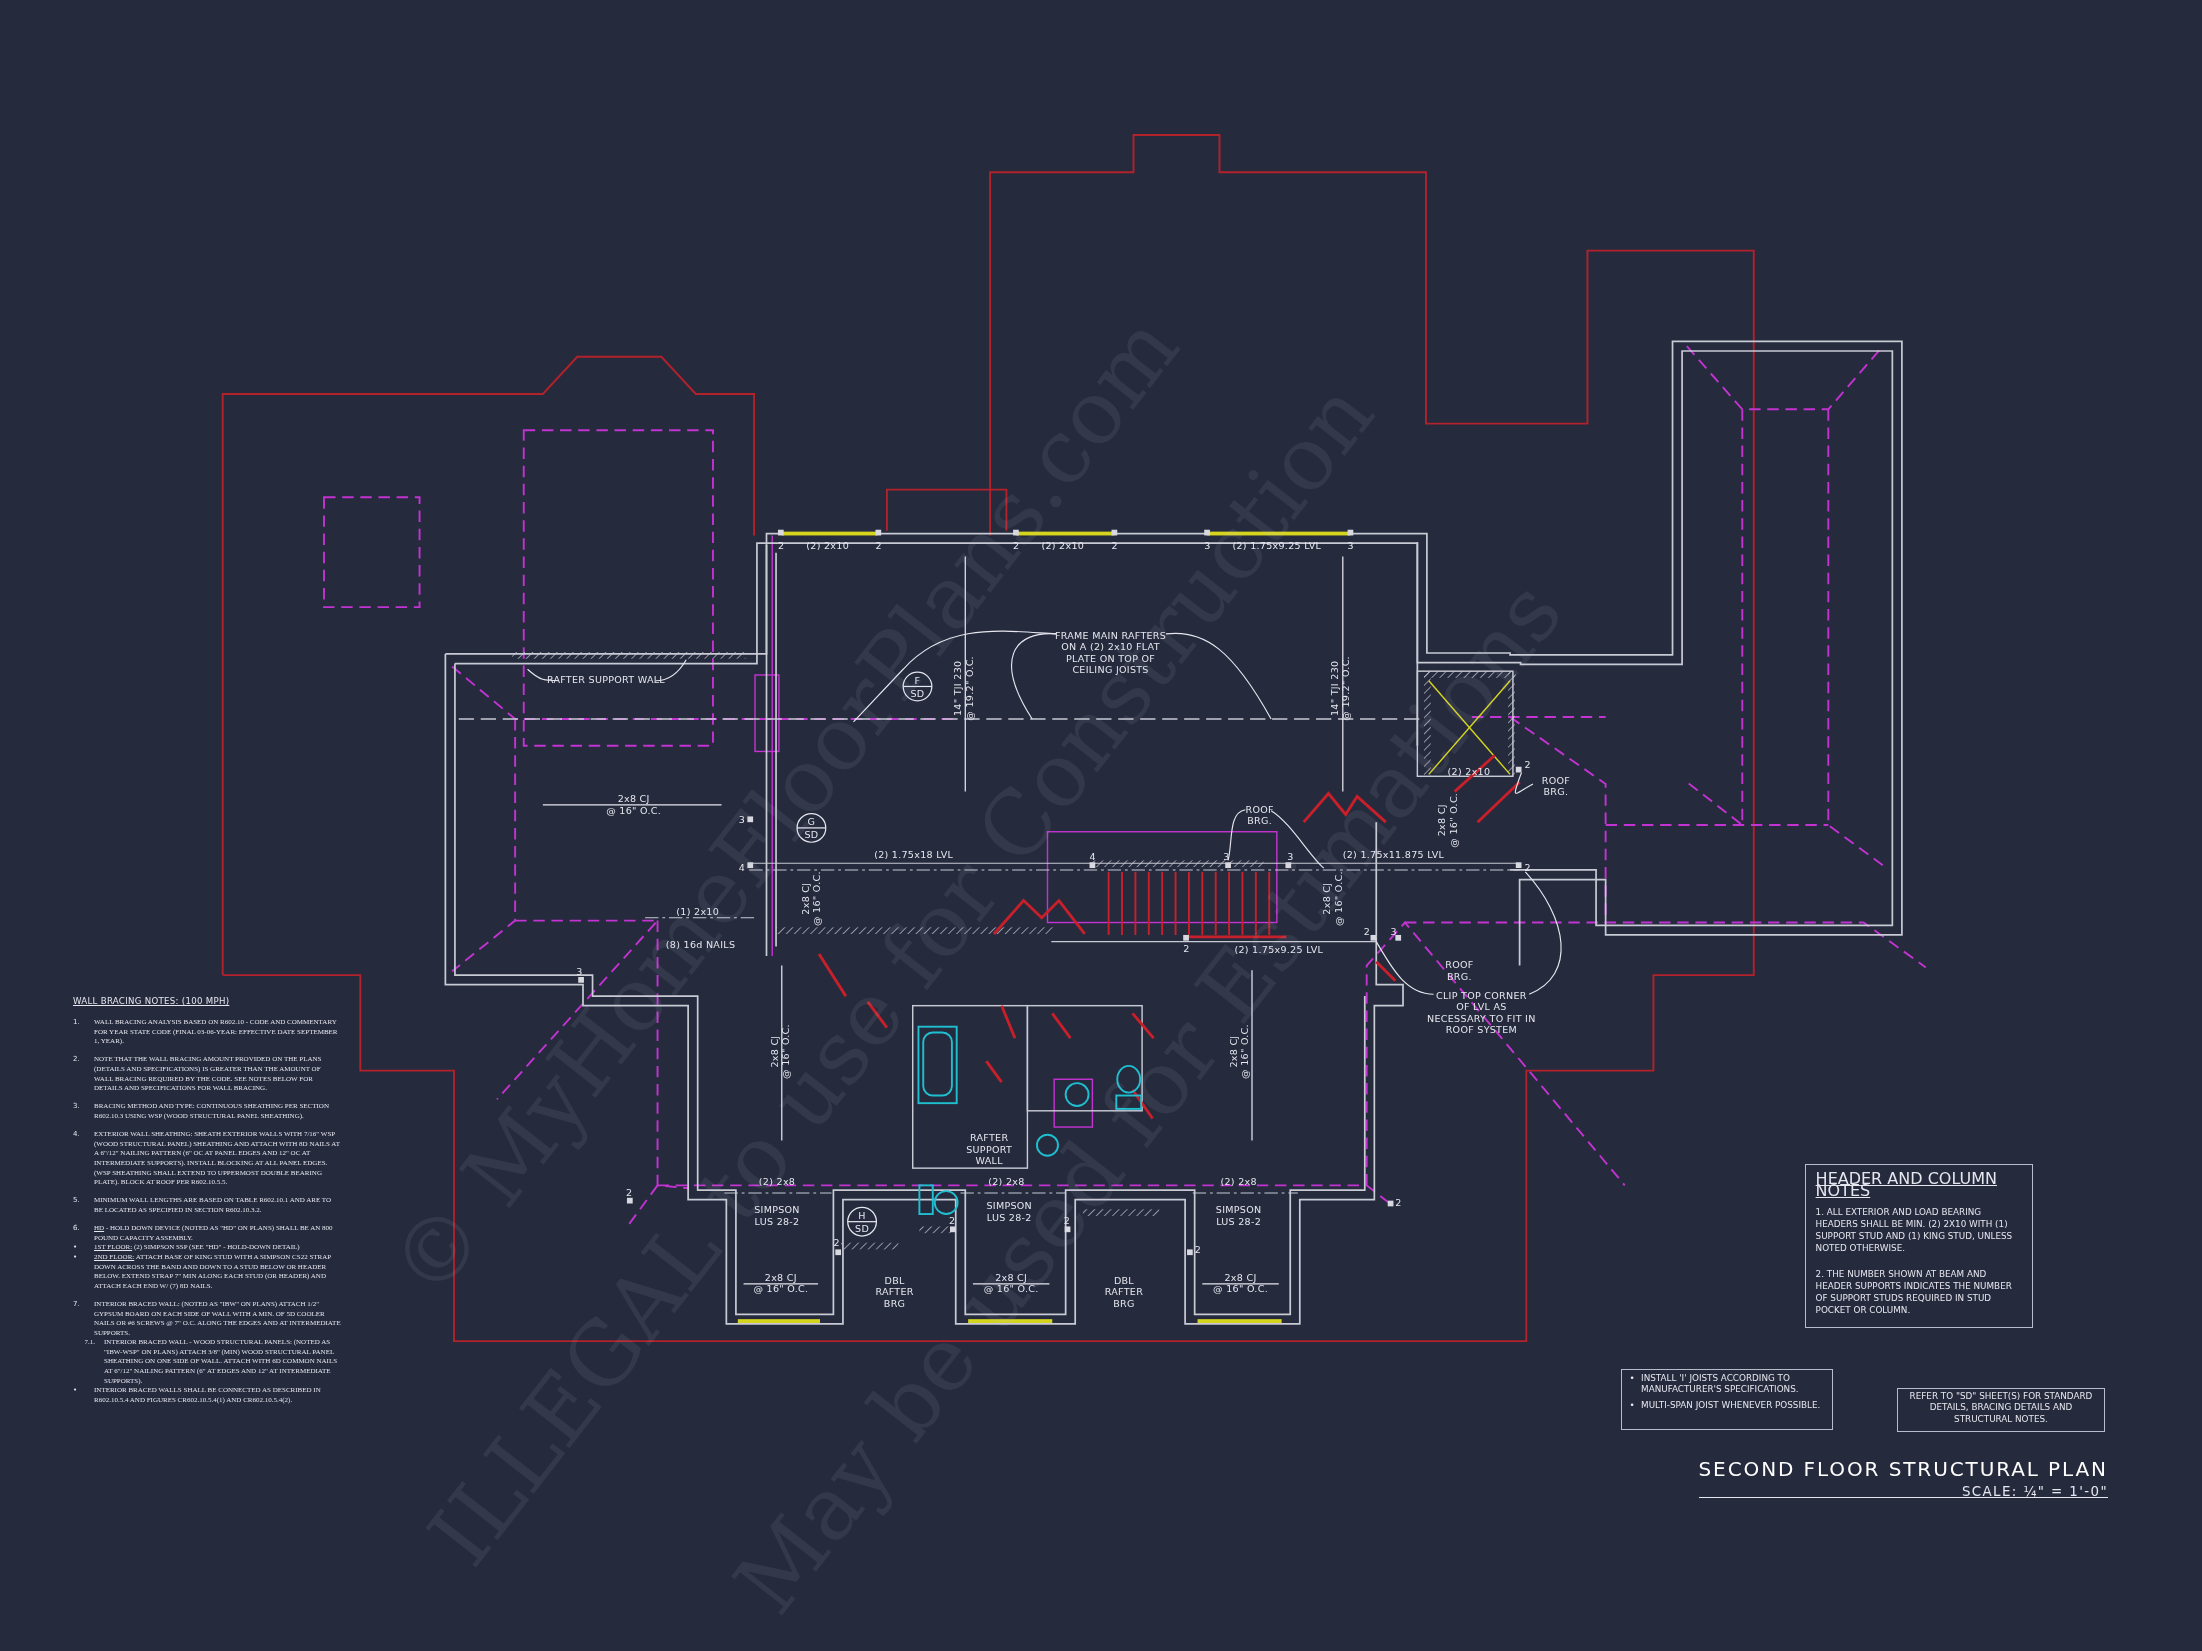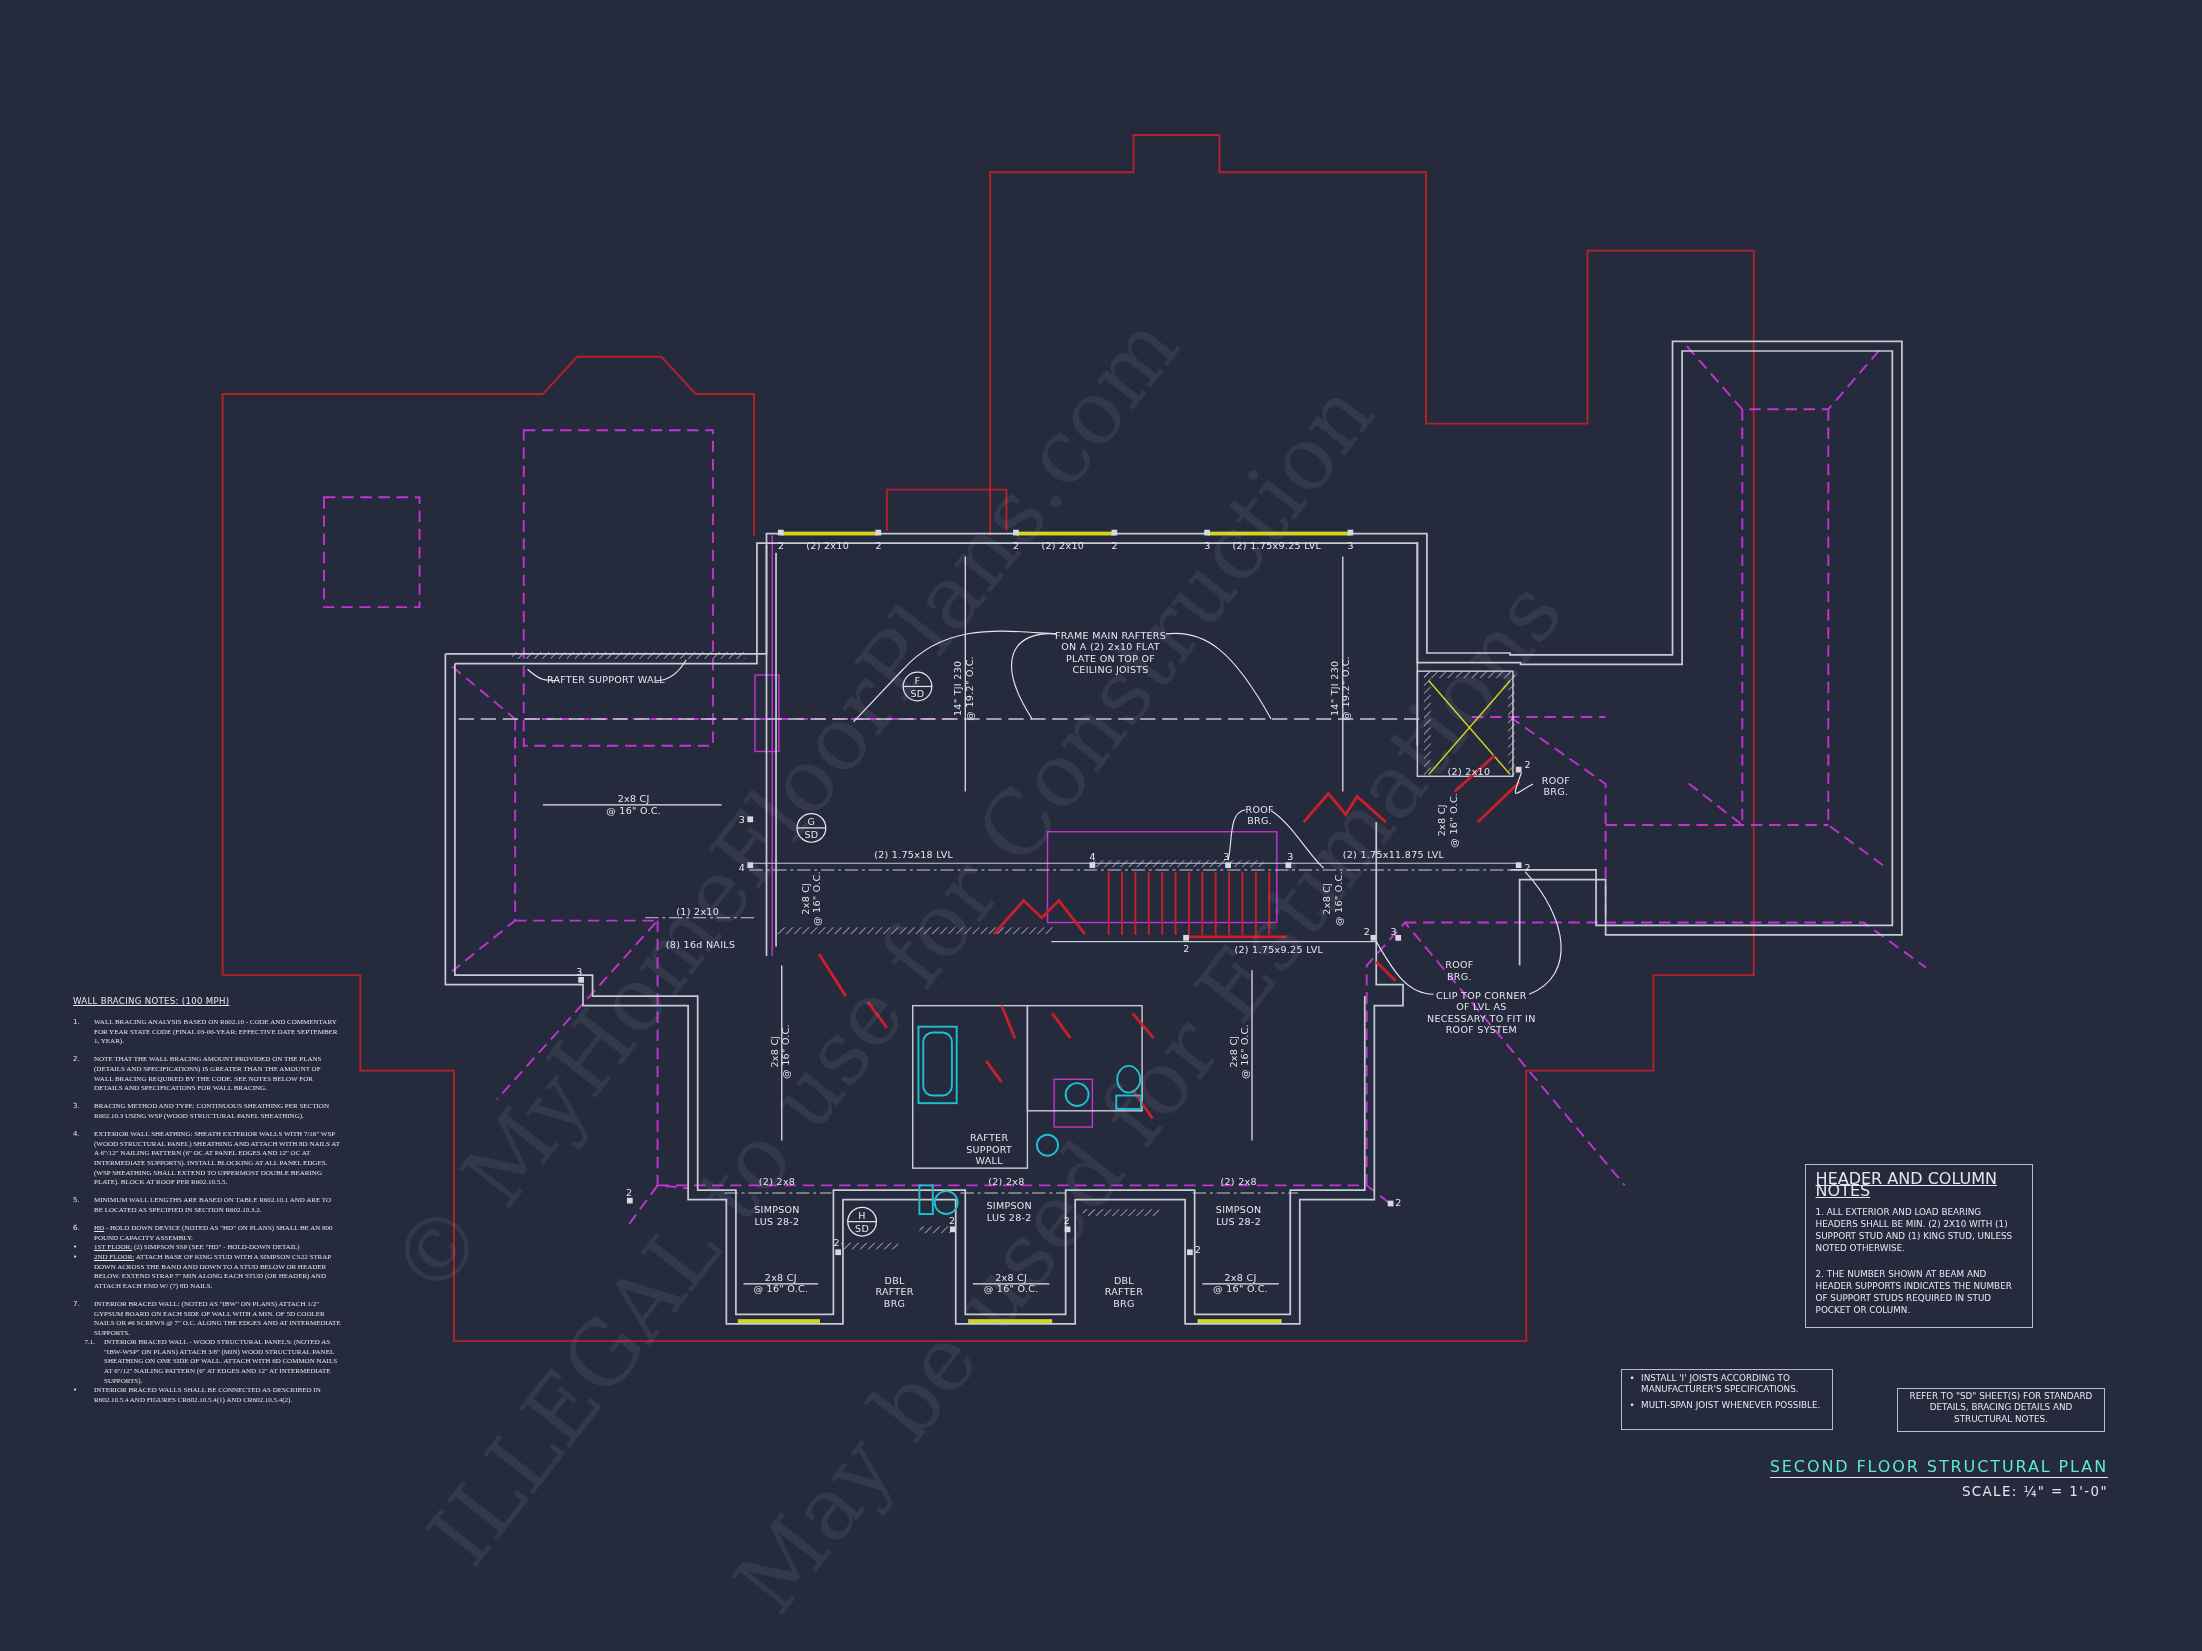--- a/index.html
+++ b/index.html
@@ -15,21 +15,21 @@
   .wall-notes .num.sub{width:31px;flex:0 0 31px;padding-left:11.5px;box-sizing:border-box;font-family:Liberation Serif, serif;}
   .wall-notes .txt{flex:1;font-family:Liberation Serif, serif;}
   .u{text-decoration:underline;}
   .hc-box{left:1805px;top:1164px;width:228px;height:164px;border:1.9px solid #b8bccb;box-sizing:border-box;padding:7.6px 9.6px;font-size:8.8px;line-height:12px;}
   .hc-box .title{text-decoration:underline;font-size:16px;margin-bottom:9.6px;}
   .hc-box p{margin:0 0 13.4px 0;}
   .ij-box{left:1621px;top:1369px;width:212px;height:61px;border:1.9px solid #b8bccb;box-sizing:border-box;padding:2.9px 7.6px;font-size:8.8px;line-height:11.5px;}
   .ij-box .li{display:flex;margin-bottom:3.8px;}
   .ij-box .b{width:11.5px;flex:0 0 11.5px;}
   .ref-box{left:1897px;top:1388px;width:208px;height:44px;border:1.9px solid #b8bccb;box-sizing:border-box;padding:1.9px 3.8px;font-size:8.8px;line-height:11.5px;text-align:center;}
-  .sheet-title{position:absolute;right:94px;top:1457px;color:#5eead4;font-size:16px;letter-spacing:1.9px;border-bottom:1.4px solid #e6e6ee;padding-bottom:1px;font-family:"DejaVu Sans",sans-serif;}
+  .sheet-title{position:absolute;right:94px;top:1457px;color:#ffffff;font-size:20px;letter-spacing:1.9px;border-bottom:1.4px solid #e6e6ee;padding-bottom:16px;font-family:"DejaVu Sans",sans-serif;}
   .sheet-scale{position:absolute;right:94px;top:1484px;color:#e6e6ee;font-size:13.4px;letter-spacing:1.4px;font-family:"DejaVu Sans",sans-serif;}
   .wm{position:absolute;font-family:"DejaVu Serif",serif;color:rgba(200,205,225,0.09);white-space:nowrap;transform-origin:left center;pointer-events:none;}
 </style>
 </head>
 <body>
 
 <svg id="plan" viewBox="0 0 2304 1728" xmlns="http://www.w3.org/2000/svg">
   <defs>
     <pattern id="hatch" width="6" height="6" patternUnits="userSpaceOnUse" patternTransform="rotate(45)">
       <line x1="0" y1="0" x2="0" y2="6" stroke="#c8cad4" stroke-width="1.4"></line>

